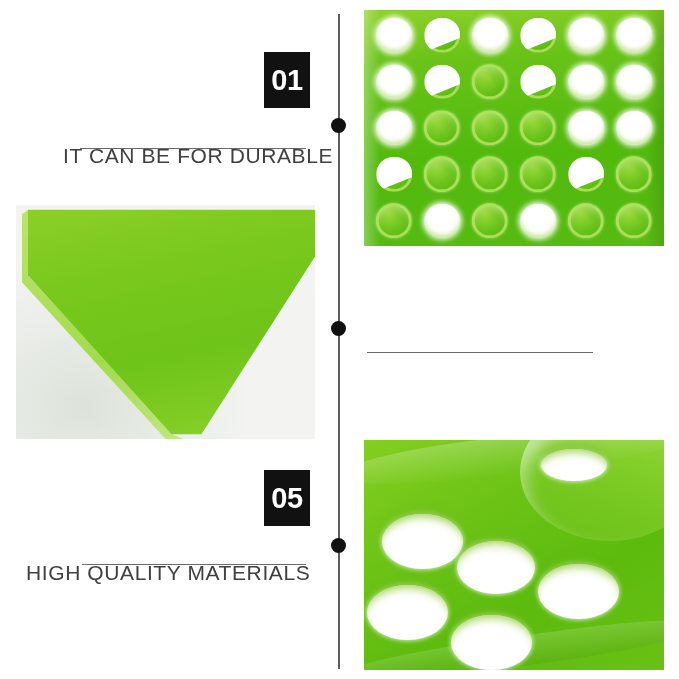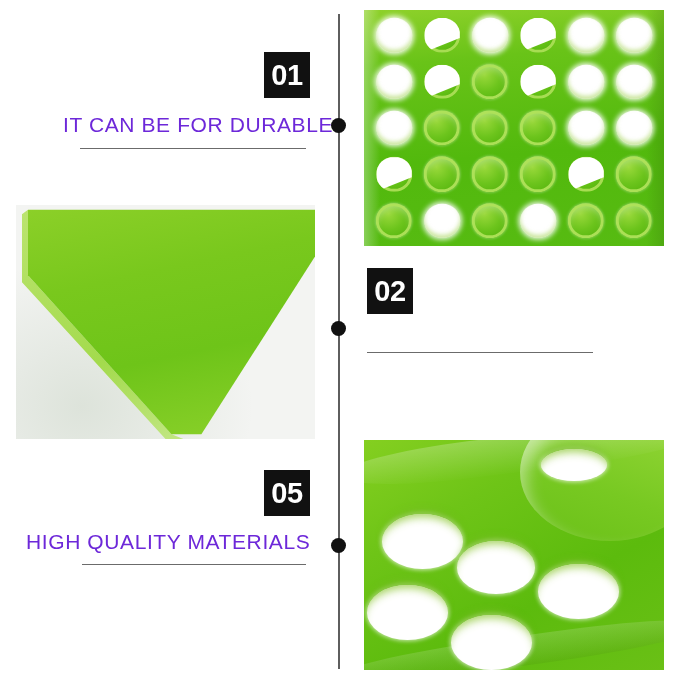--- a/index.html
+++ b/index.html
@@ -37,43 +37,44 @@
     left: 331px;
   }
   .dot-1 { top: 118px; }
   .dot-2 { top: 321px; }
   .dot-3 { top: 538px; }
 
   
   .badge {
     position: absolute;
     width: 46px;
-    height: 46px;
+    height: 56px;
     background: #111111;
     color: #ffffff;
     font-size: 29px;
     font-weight: bold;
     letter-spacing: -0.5px;
     display: flex;
     align-items: center;
     justify-content: center;
     line-height: 1;
   }
   .badge-1 { left: 264px; top: 52px; }
   .badge-2 { left: 367px; top: 268px; }
   .badge-3 { left: 264px; top: 470px; }
 
   
   .heading {
     position: absolute;
     font-size: 21px;
     font-weight: 400;
-    color: #6d28d9;
+    color: #404040;
     letter-spacing: 0.6px;
     white-space: nowrap;
+    margin-top: 31px;
   }
   .heading-1 { left: 63px; top: 113px; }
   .heading-2 { left: 367px; top: 317px; }
   .heading-3 { left: 26px; top: 530px; }
 
   
   .rule {
     position: absolute;
     height: 1px;
     background: #6b6b6b;
@@ -253,21 +254,20 @@
 
   <div class="timeline-line"></div>
   <div class="timeline-dot dot-1"></div>
   <div class="timeline-dot dot-2"></div>
   <div class="timeline-dot dot-3"></div>
 
   <div class="badge badge-1">01</div>
   <div class="heading heading-1">IT CAN BE FOR DURABLE</div>
   <div class="rule rule-1"></div>
 
-  <div class="badge badge-2">02</div>
   <div class="rule rule-2"></div>
 
   <div class="badge badge-3">05</div>
   <div class="heading heading-3">HIGH QUALITY MATERIALS</div>
   <div class="rule rule-3"></div>
 
   <div class="photo photo-1">
     <div class="rack">
       <div class="hole-grid">
 

